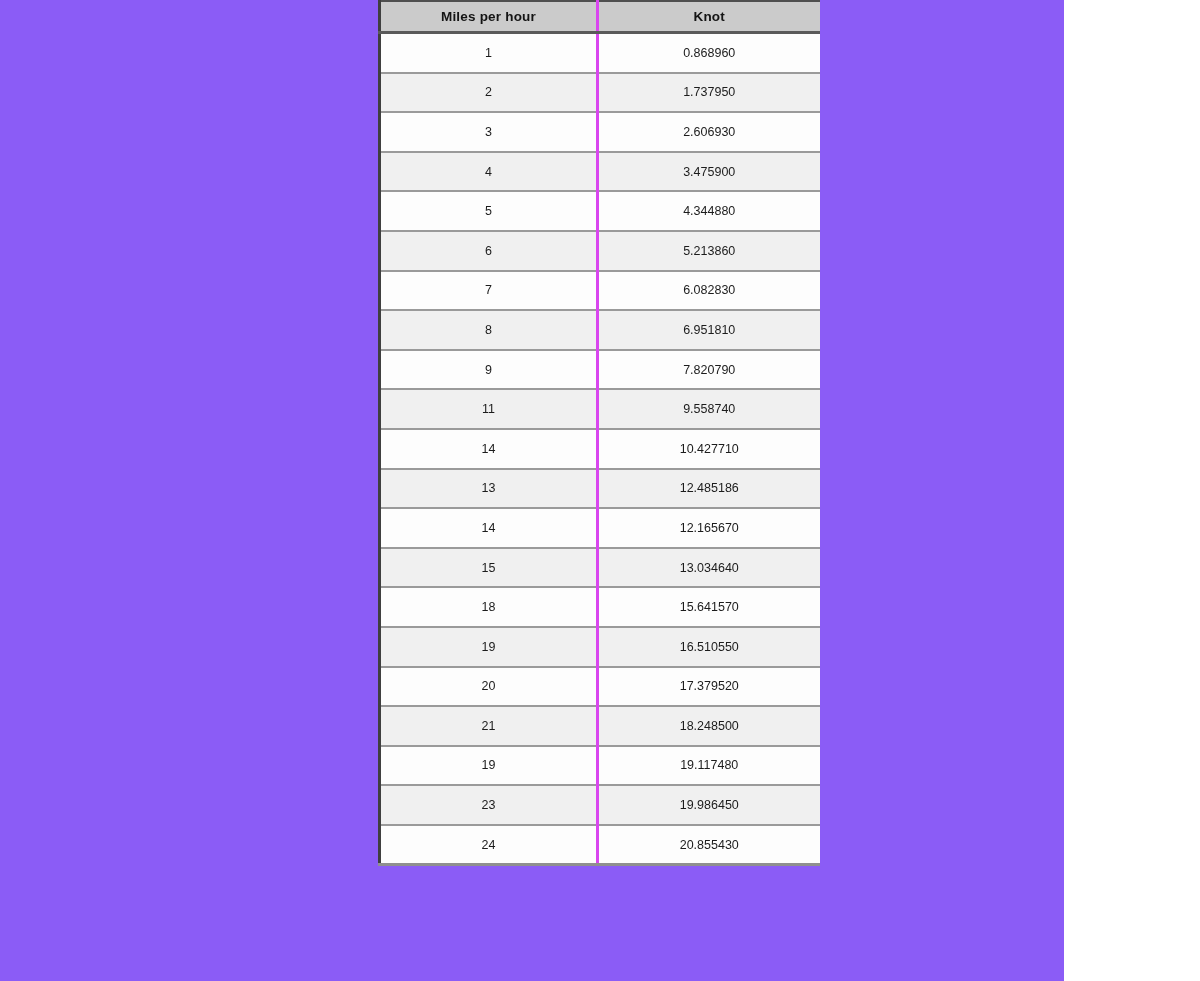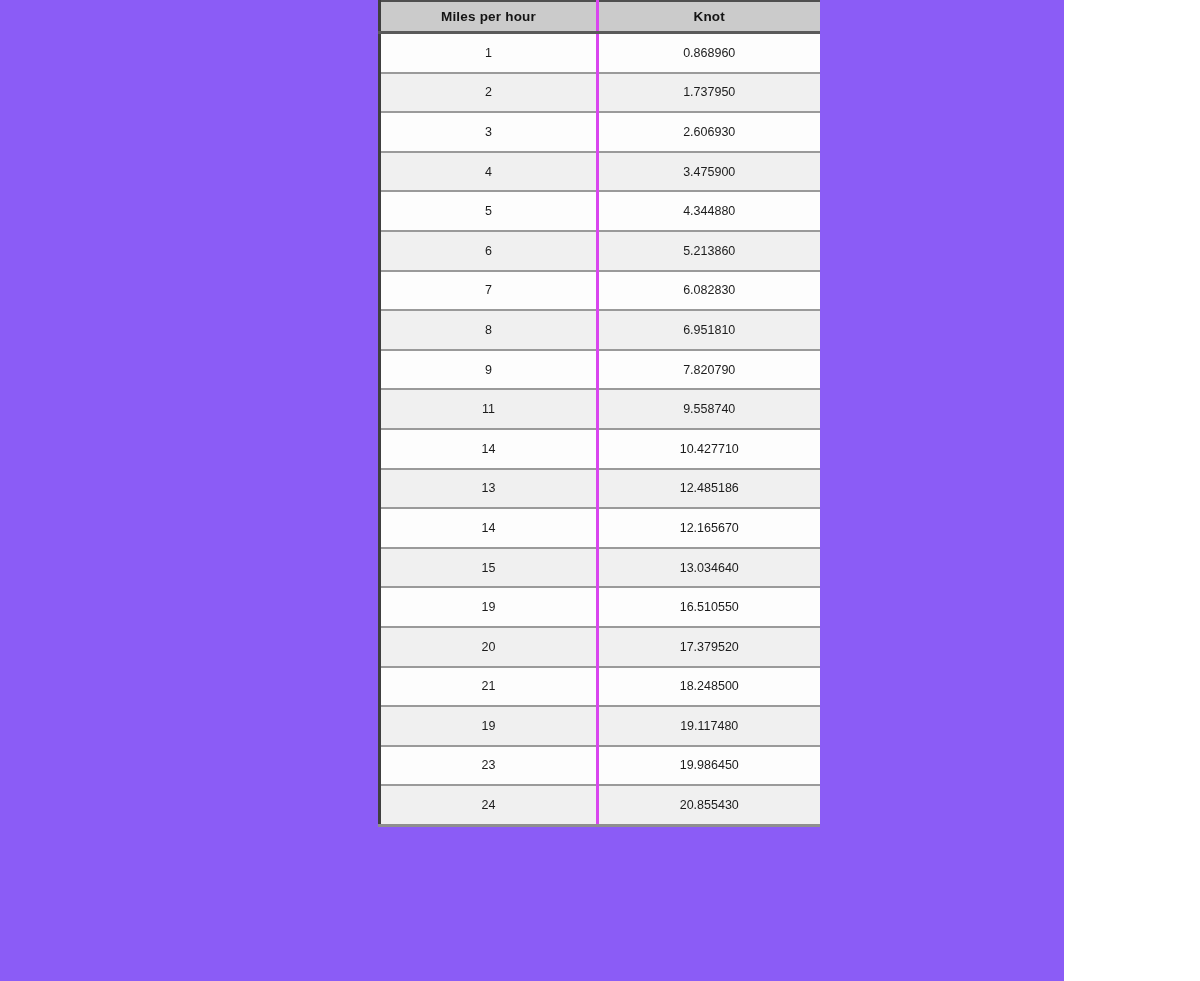--- a/index.html
+++ b/index.html
@@ -132,20 +132,24 @@
           </tr>
         <tr>
             <td>14</td>
             <td>12.165670</td>
           </tr>
         <tr>
             <td>15</td>
             <td>13.034640</td>
           </tr>
         <tr>
+            <td>18</td>
+            <td>15.641570</td>
+          </tr>
+        <tr>
             <td>19</td>
             <td>16.510550</td>
           </tr>
         <tr>
             <td>20</td>
             <td>17.379520</td>
           </tr>
         <tr>
             <td>21</td>
             <td>18.248500</td>

